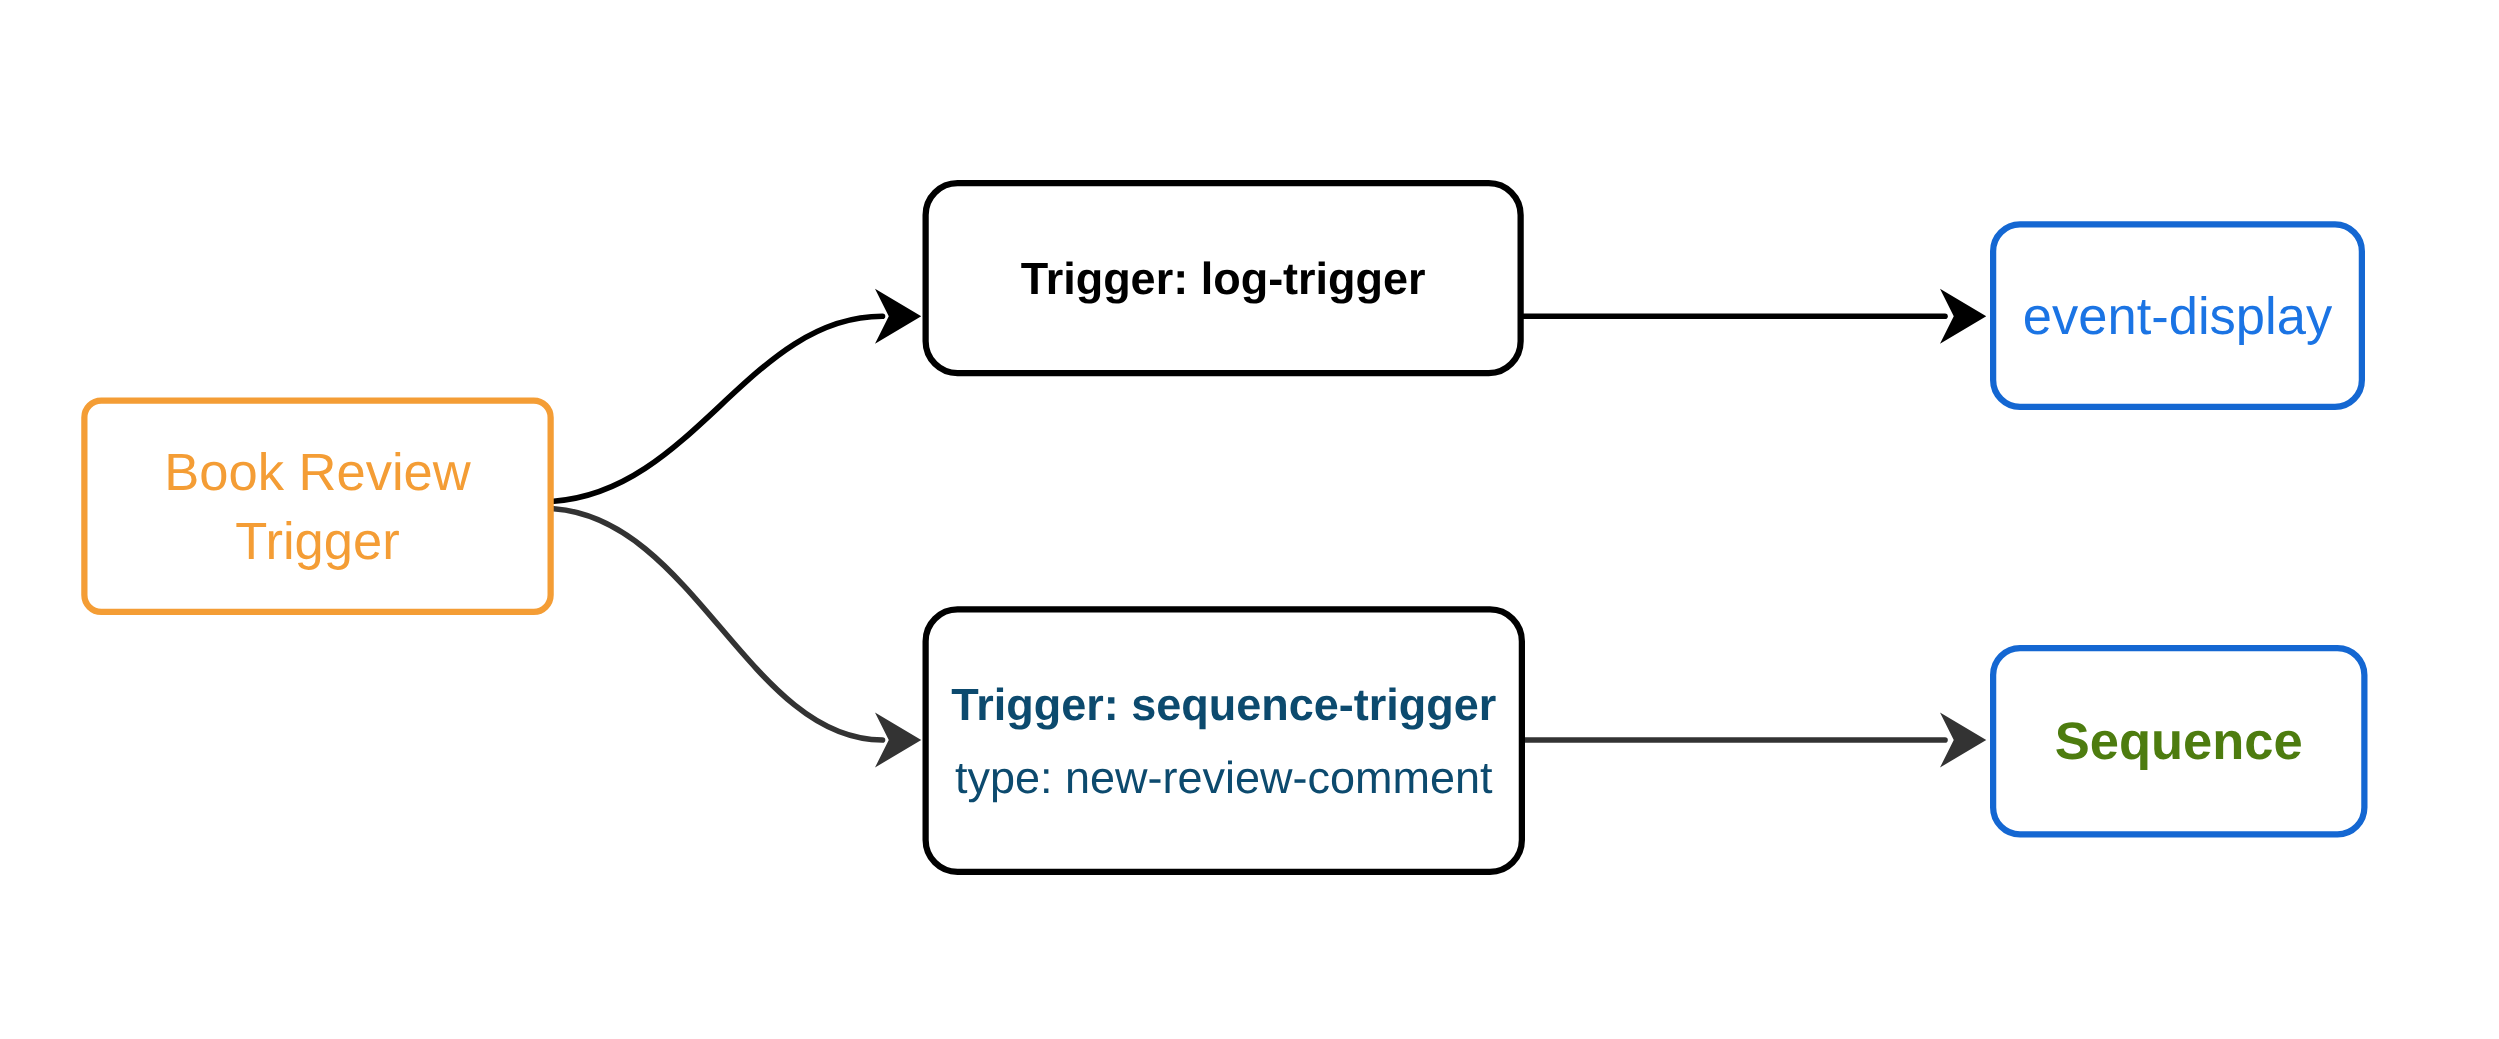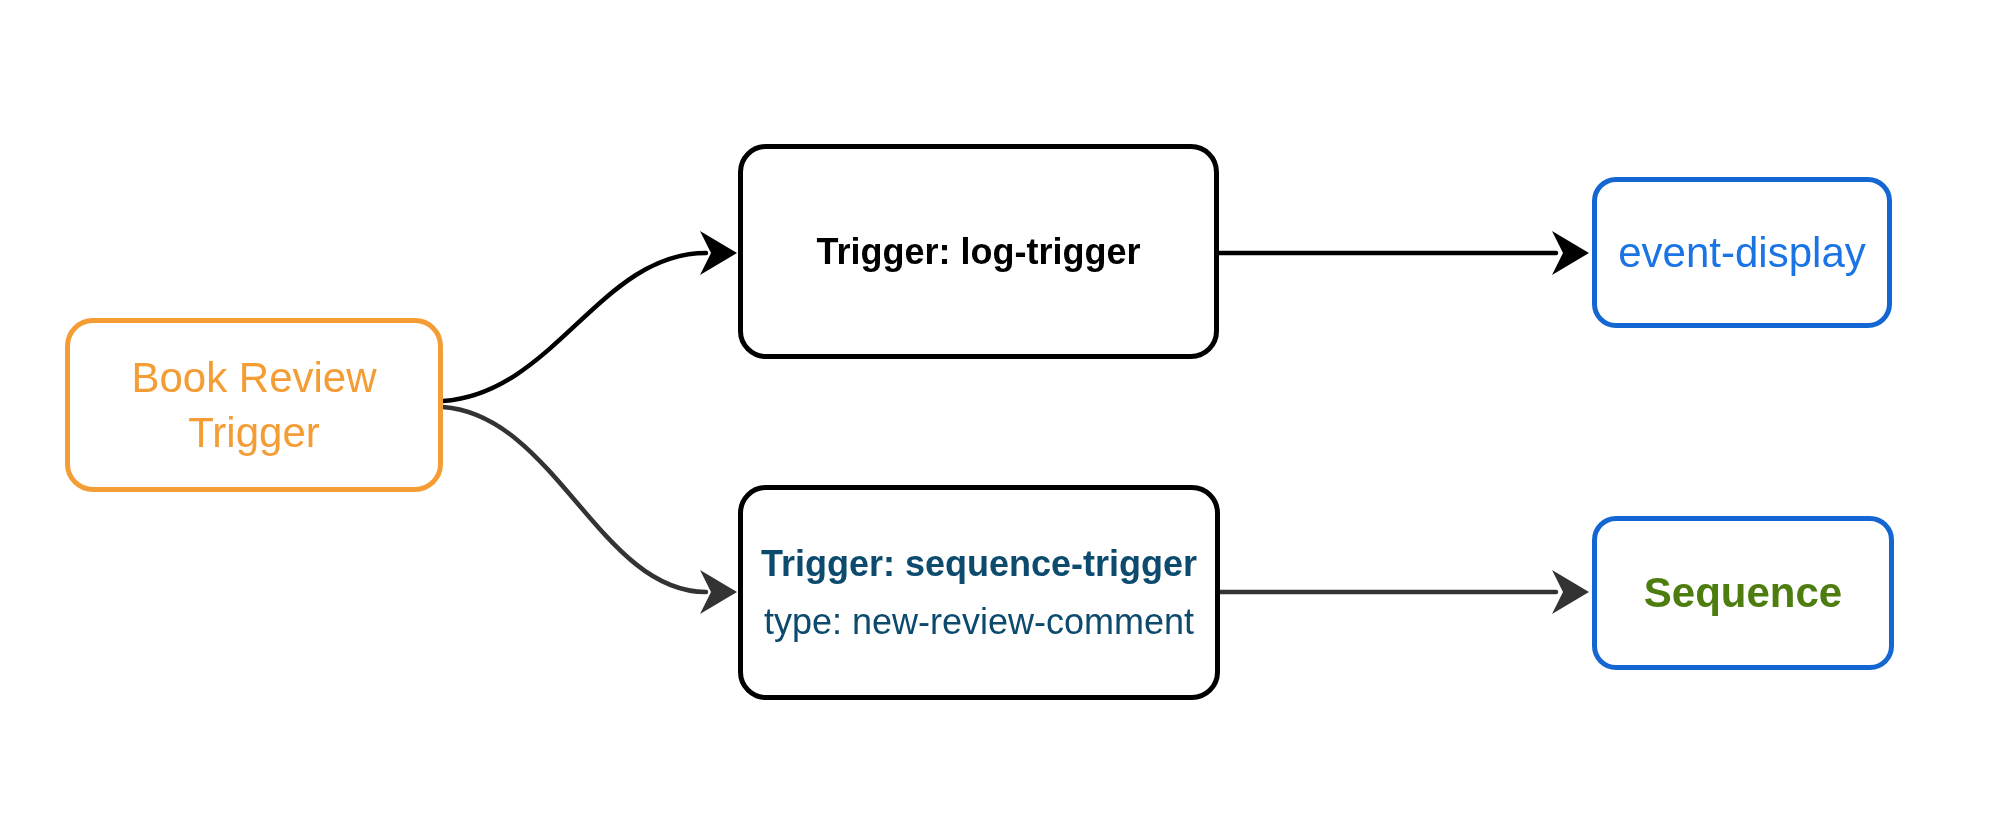--- a/index.html
+++ b/index.html
@@ -33,36 +33,36 @@
     text-align: center;
     background: #ffffff;
     border-style: solid;
     border-width: 5px;
   }
   .node-broker {
     left: 65px;
     top: 318px;
     width: 378px;
     height: 174px;
-    border-radius: 28px;
+    border-radius: 16px;
     font-size: 42px;
     line-height: 55px;
     text-align: right;
   }
   .node-trigger {
     border-radius: 28px;
     font-size: 36px;
     line-height: 58px;
   }
   .node-trigger .title { font-weight: 700; }
   .node-trigger-log {
     left: 738px;
     top: 144px;
     width: 481px;
-    height: 215px;
+    height: 157px;
   }
   .node-trigger-sequence {
     left: 738px;
     top: 485px;
     width: 482px;
     height: 215px;
   }
   .node-sink {
     border-radius: 24px;
     font-size: 42px;

